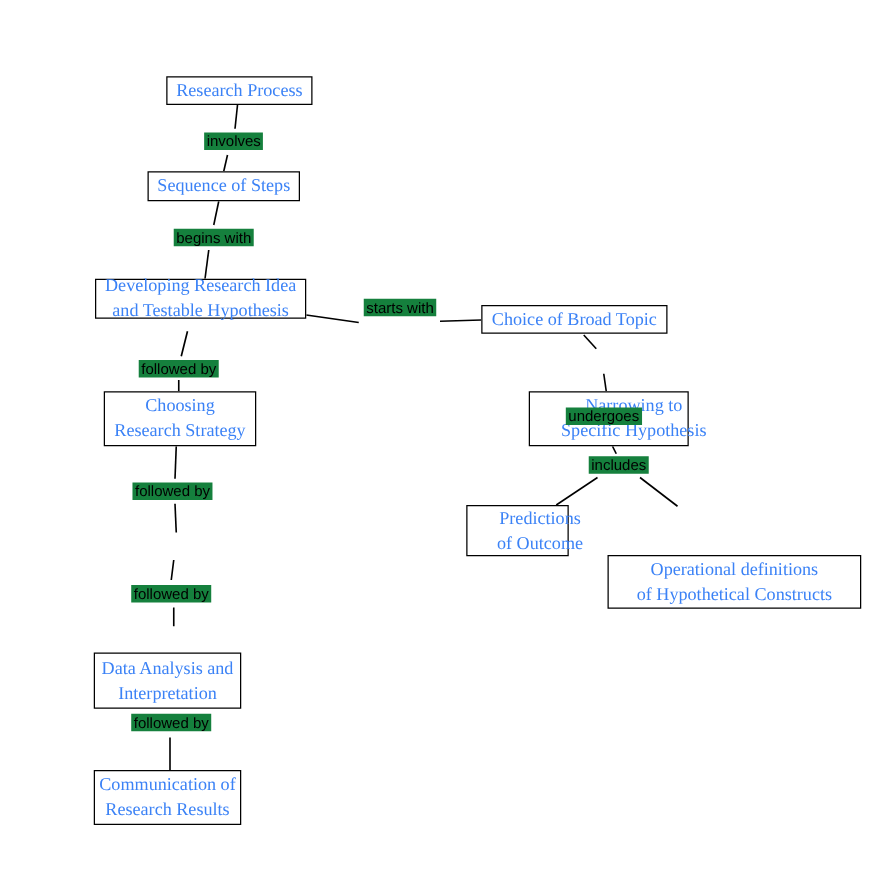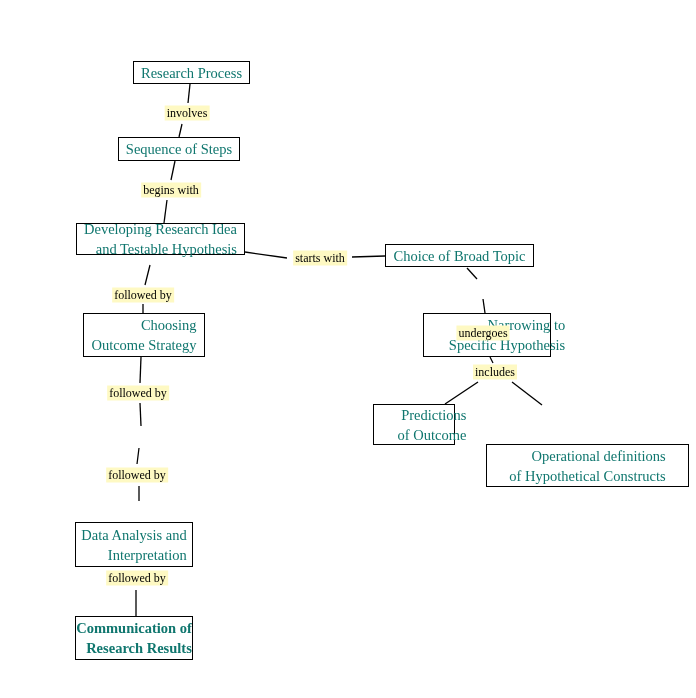--- a/index.html
+++ b/index.html
@@ -17,33 +17,33 @@
     width: 696px; height: 698px;
   }
   .node {
     position: absolute;
     box-sizing: border-box;
     border: 1px solid #000000;
     background: #ffffff;
     display: flex;
     align-items: center;
     justify-content: center;
-    text-align: right;
+    text-align: center;
     white-space: pre;
     font-size: 14.5px;
     line-height: 1.38;
-    color: #0f766e;
+    color: #3b82f6;
   }
   .edge-label {
     position: absolute;
     transform: translate(-50%, -50%);
-    font-family: Liberation Serif, serif;
+    font-family: Liberation Sans, sans-serif;
     font-size: 12px;
     color: #000000;
-    background: #fef9c3;
+    background: #15803d;
     padding: 0 2px;
     white-space: nowrap;
   }
   line { stroke: #000000; stroke-width: 1.3; }
 </style>
 </head>
 <body>
 
 <div id="canvas">
 
@@ -81,43 +81,43 @@
   <div class="node" style="left:133px; top:61px;  width:117px; height:23px;">Research Process</div>
 
   <div class="node" style="left:118px; top:137px; width:122px; height:24px;">Sequence of Steps</div>
 
   <div class="node" style="left:76px;  top:223px; width:169px; height:32px;">Developing Research Idea
 and Testable Hypothesis</div>
 
   <div class="node" style="left:385px; top:244px; width:149px; height:23px;">Choice of Broad Topic</div>
 
   <div class="node" style="left:83px;  top:313px; width:122px; height:44px;">Choosing
-Outcome Strategy</div>
+Research Strategy</div>
 
   <div class="node" style="left:423px; top:313px; width:128px; height:44px;padding-left:40px;">Narrowing to
 Specific Hypothesis</div>
 
   <div class="node" style="left:373px; top:404px; width:82px;  height:41px;padding-left:36px;">Predictions
 of Outcome</div>
 
   <div class="node" style="left:486px; top:400px; width:203px; height:43px;margin-top:44px;">Operational definitions
 of Hypothetical Constructs</div>
 
 
   <div class="node" style="left:75px;  top:522px; width:118px; height:45px;">Data Analysis and
 Interpretation</div>
 
-  <div class="node" style="left:75px;  top:616px; width:118px; height:44px;font-weight:bold;">Communication of
+  <div class="node" style="left:75px;  top:616px; width:118px; height:44px;">Communication of
 Research Results</div>
 
   <div class="edge-label" style="left:187px; top:113px;">involves</div>
 
   <div class="edge-label" style="left:171px; top:190px;">begins with</div>
 
-  <div class="edge-label" style="left:320px; top:258px;text-align:right;">starts with</div>
+  <div class="edge-label" style="left:320px; top:246px;text-align:right;">starts with</div>
 
   <div class="edge-label" style="left:143px; top:295px;">followed by</div>
 
   <div class="edge-label" style="left:483px; top:289px;margin-top:44px;">undergoes</div>
 
   <div class="edge-label" style="left:495px; top:372px;">includes</div>
 
   <div class="edge-label" style="left:138px; top:393px;">followed by</div>
 
   <div class="edge-label" style="left:137px; top:475px;">followed by</div>

